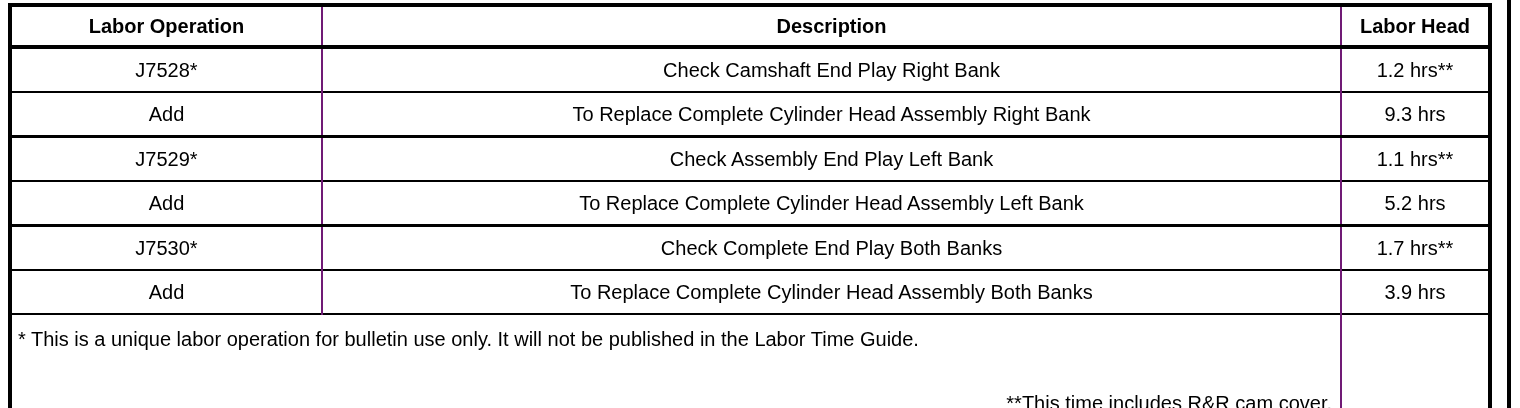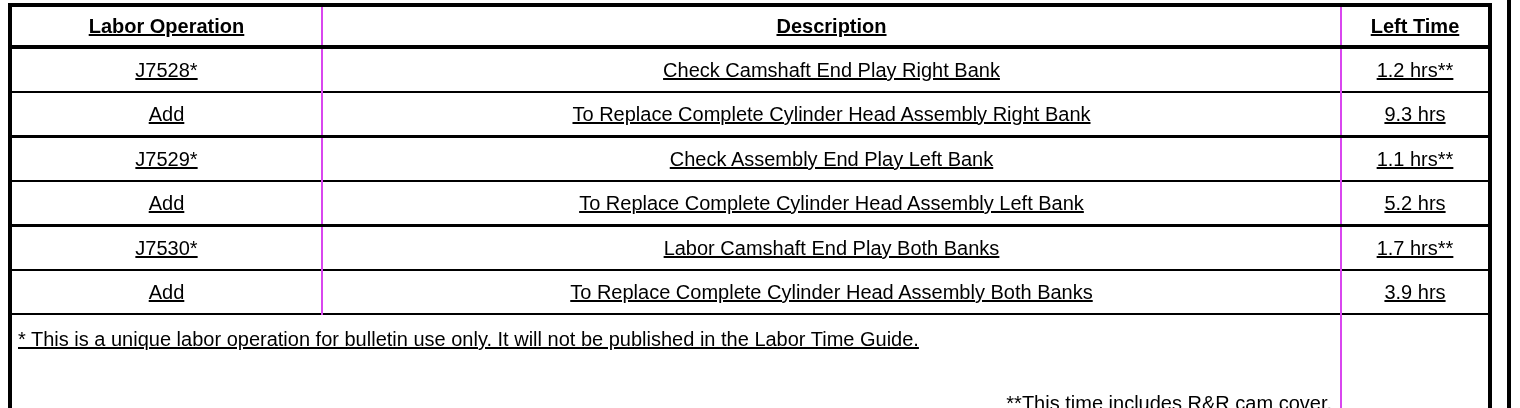--- a/index.html
+++ b/index.html
@@ -27,29 +27,28 @@
     height: 100%;
     border-collapse: collapse;
     table-layout: fixed;
     border: 4px solid #000;
     border-bottom-width: 5px;
     color: #000;
   }
   table.labor-table th,
   table.labor-table td {
     border-left: 2px solid #000;
-    border-right: 2px solid #d946ef;
+    border-right: 2px solid #701a75;
     padding: 0 6px;
     text-align: center;
     vertical-align: middle;
     font-size: 20px;
     line-height: 1.2;
     overflow: hidden;
     white-space: nowrap;
-    text-decoration: underline;
   }
   table.labor-table thead th {
     font-weight: bold;
     border-bottom: 4px solid #000;
     height: 38px;
   }
   table.labor-table tbody tr.data-row td { height: 42px; }
   tr.sep-thin  td { border-top: 2px solid #000; }
   tr.sep-thick td { border-top: 3px solid #000; }
   tr.footnote-row td {
@@ -77,21 +76,21 @@
     <table class="labor-table">
       <colgroup>
         <col style="width:312px">
         <col style="width:1019px">
         <col>
       </colgroup>
       <thead>
         <tr>
           <th>Labor Operation</th>
           <th>Description</th>
-          <th>Left Time</th>
+          <th>Labor Head</th>
         </tr>
       </thead>
       <tbody>
         <tr class="data-row">
           <td>J7528*</td>
           <td>Check Camshaft End Play Right Bank</td>
           <td>1.2 hrs**</td>
         </tr>
         <tr class="data-row sep-thin">
           <td>Add</td>
@@ -103,21 +102,21 @@
           <td>Check Assembly End Play Left Bank</td>
           <td>1.1 hrs**</td>
         </tr>
         <tr class="data-row sep-thin">
           <td>Add</td>
           <td>To Replace Complete Cylinder Head Assembly Left Bank</td>
           <td>5.2 hrs</td>
         </tr>
         <tr class="data-row sep-thick">
           <td>J7530*</td>
-          <td>Labor Camshaft End Play Both Banks</td>
+          <td>Check Complete End Play Both Banks</td>
           <td>1.7 hrs**</td>
         </tr>
         <tr class="data-row sep-thin">
           <td>Add</td>
           <td>To Replace Complete Cylinder Head Assembly Both Banks</td>
           <td>3.9 hrs</td>
         </tr>
         <tr class="footnote-row sep-thin">
           <td colspan="2">
             <div class="footnote-line1">* This is a unique labor operation for bulletin use only. It will not be published in the Labor Time Guide.</div>

